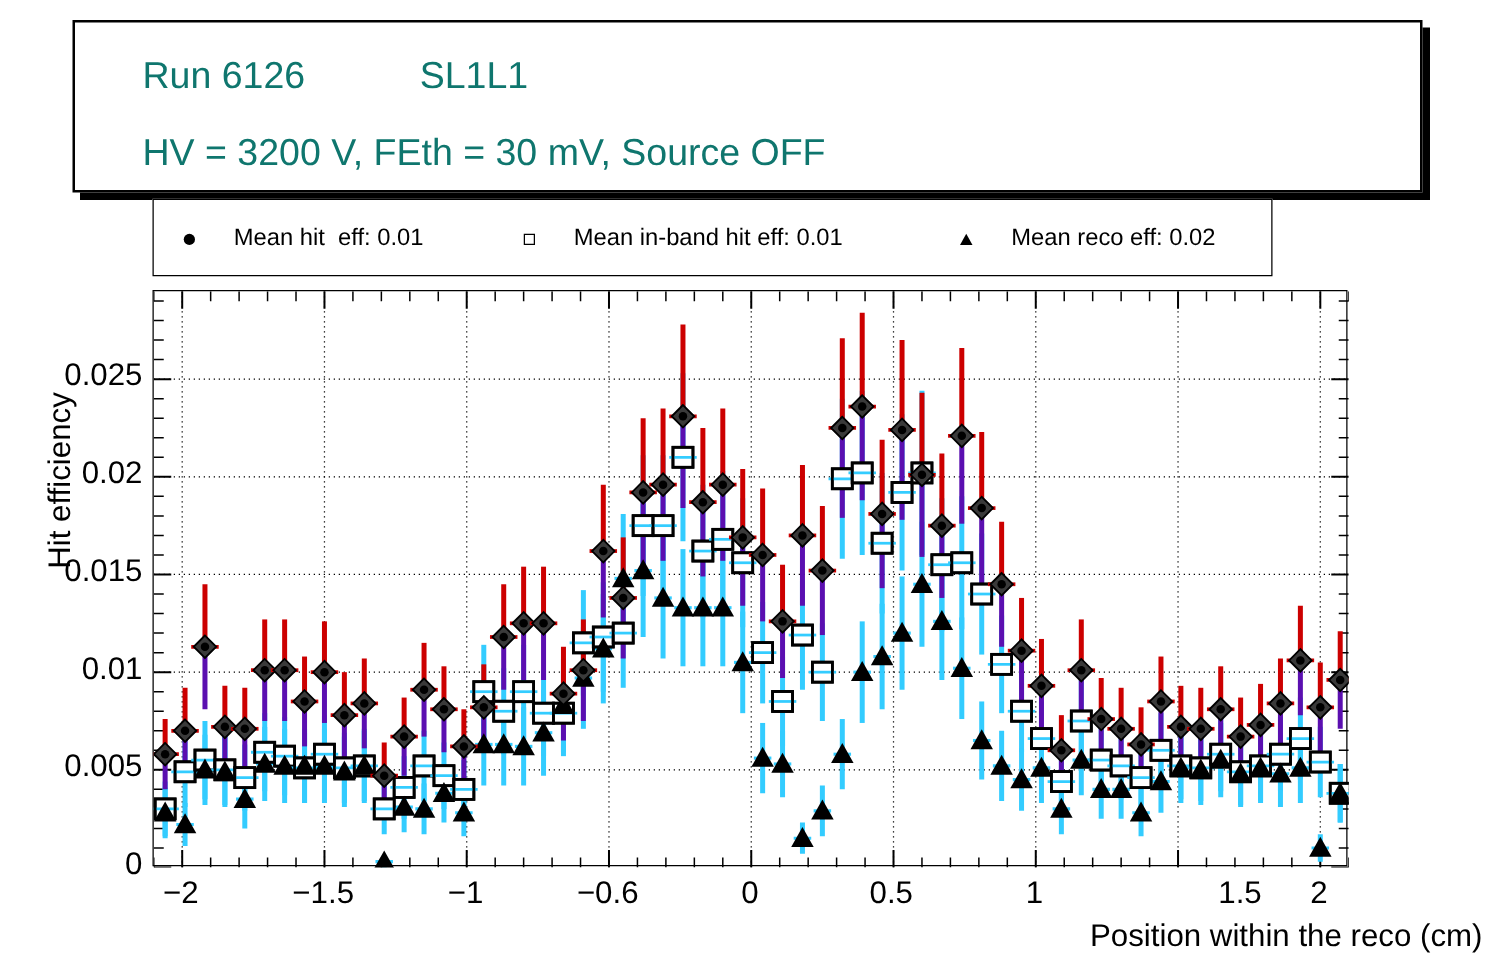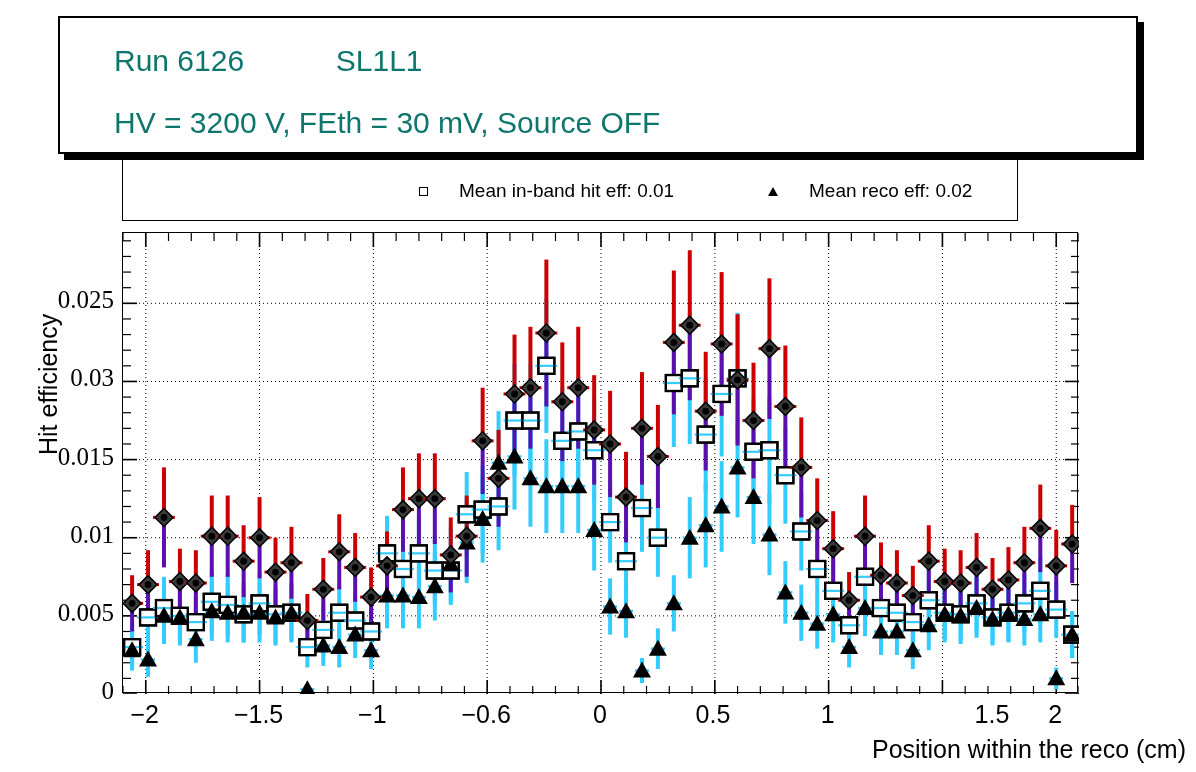--- a/index.html
+++ b/index.html
@@ -92,21 +92,20 @@
   .plot-svg { position: absolute; left: 0; top: 0; }
 
   
   .ytick {
     position: absolute;
     right: 0;
     text-align: right;
     font-size: 25px;
     color: #000;
     white-space: pre;
-    font-family: Liberation Serif, serif;
   }
   .ytick-col {
     position: absolute;
     left: 0px; top: 0; width: 114px; height: 772px;
   }
   .xtick {
     position: absolute;
     text-align: center;
     font-size: 25px;
     color: #000;
@@ -134,20 +133,26 @@
 
 <div id="root">
 
   <div class="title-shadow"></div>
   <div class="title-box">
     <div class="title-line title-line-1">Run 6126           SL1L1</div>
     <div class="title-line title-line-2">HV = 3200 V, FEth = 30 mV, Source OFF</div>
   </div>
 
   <div class="legend-box">
+    <div class="legend-entry" id="lg0" style="left:10px;">
+      <span class="lg-marker">
+          <span class="mk-circle"></span>
+        </span>
+      <span class="lg-text">Mean hit  eff: 0.01</span>
+    </div>
     <div class="legend-entry" id="lg1" style="left:282px;">
       <span class="lg-marker">
           <span class="mk-square"></span>
         </span>
       <span class="lg-text">Mean in-band hit eff: 0.01</span>
     </div>
     <div class="legend-entry" id="lg2" style="left:632px;">
       <span class="lg-marker">
           <span class="mk-tri"></span>
         </span>
@@ -1054,21 +1059,21 @@
           <circle cx="949.1714285714285" cy="310.9796610169492" r="3.4" fill="#000000"></circle>
         </g>
       </svg>
   </div>
 
   <div class="ytick-col" id="yticks">
       <div class="ytick" style="top: 677px;">0</div>
       <div class="ytick" style="top: 598.864px;">0.005</div>
       <div class="ytick" style="top: 520.729px;">0.01</div>
       <div class="ytick" style="top: 442.593px;">0.015</div>
-      <div class="ytick" style="top: 364.458px;">0.03</div>
+      <div class="ytick" style="top: 364.458px;">0.02</div>
       <div class="ytick" style="top: 286.322px;">0.025</div>
     </div>
 
   <div id="xticks">
       <div class="xtick" style="left: 104.762px; width: 80px;">−2</div>
       <div class="xtick" style="left: 218.571px; width: 80px;">−1.5</div>
       <div class="xtick" style="left: 332.381px; width: 80px;">−1</div>
       <div class="xtick" style="left: 446.19px; width: 80px;">−0.6</div>
       <div class="xtick" style="left: 560px; width: 80px;">0</div>
       <div class="xtick" style="left: 673px; width: 80px;">0.5</div>

